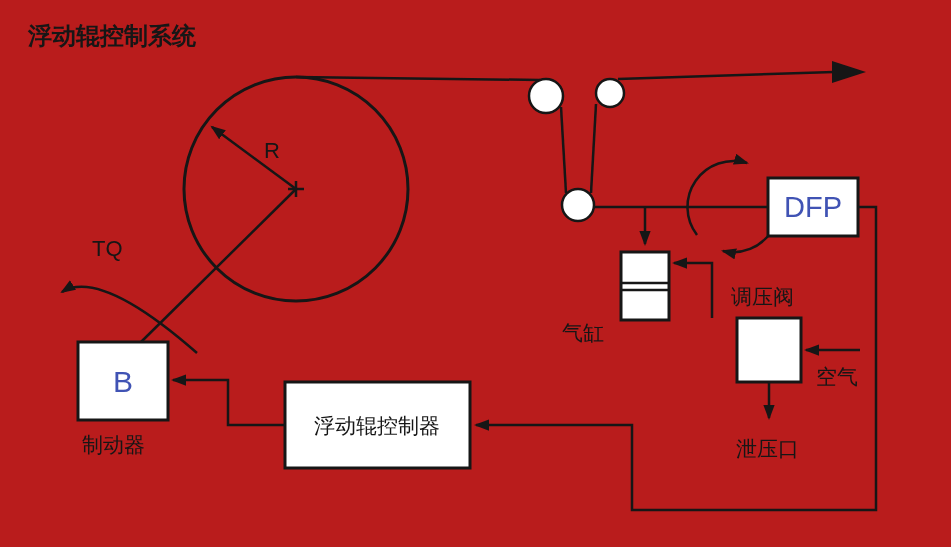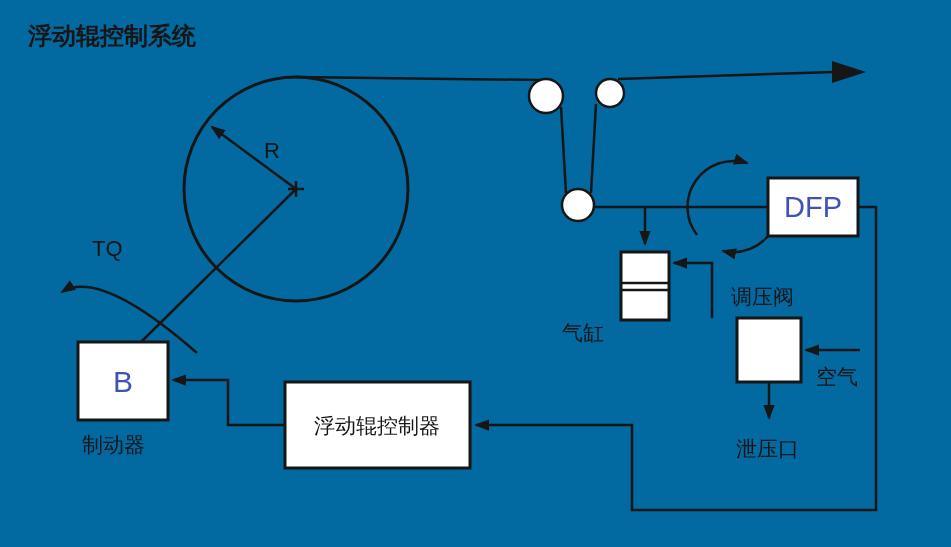--- a/index.html
+++ b/index.html
@@ -1,20 +1,20 @@
 <!DOCTYPE html>
 <html><head>
 <meta charset="utf-8">
 <style>
   html, body { margin: 0; padding: 0; background: #ffffff; }
   .stage {
     position: relative;
     width: 951px;
     height: 547px;
-    background: #0369a1;
+    background: #b91c1c;
     font-family: "Liberation Sans", sans-serif;
     overflow: hidden;
   }
   svg text {
     font-family: "Liberation Sans", "DejaVu Sans", sans-serif;
     fill: #161616;
   }
   .t-title { font-size: 24px; font-weight: bold; }
   .t-label { font-size: 21px; }
   .t-sym   { font-size: 22px; }

